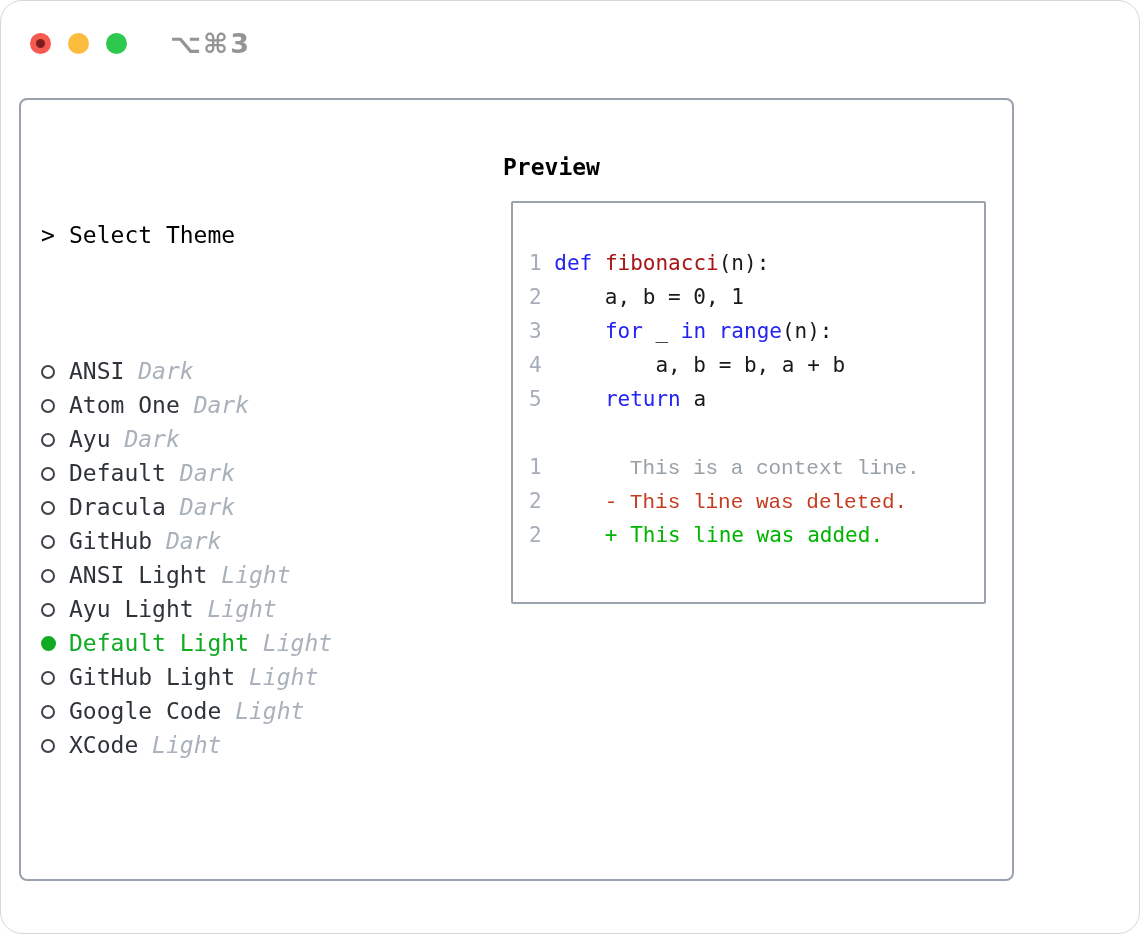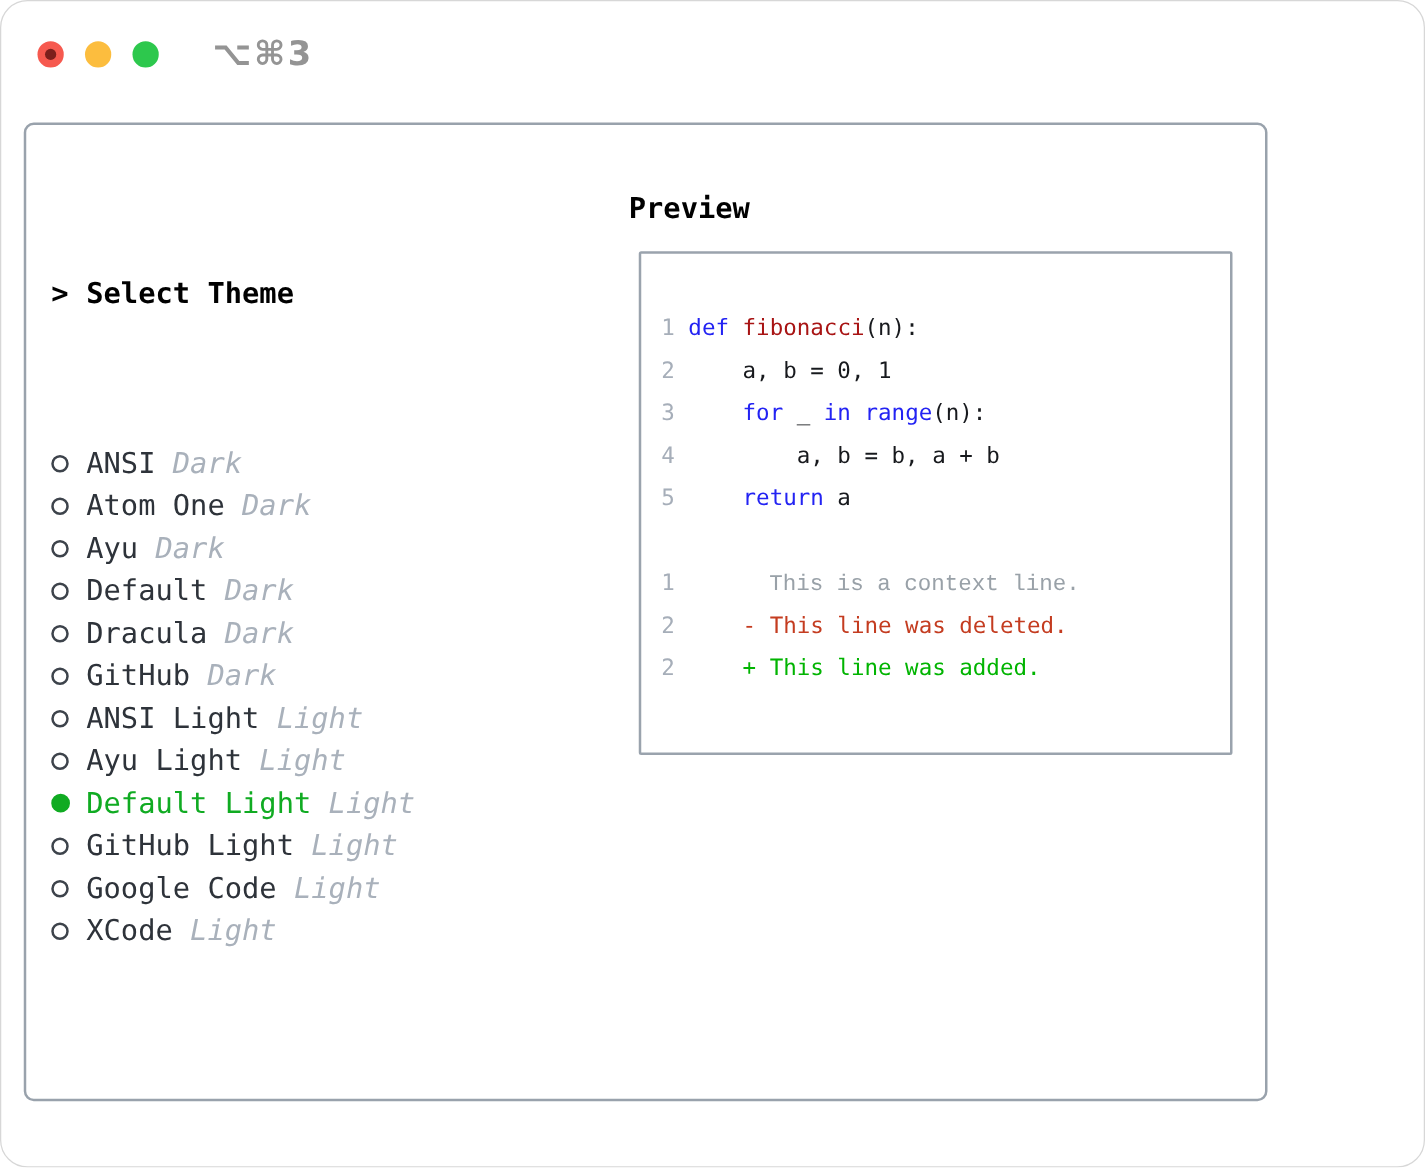--- a/index.html
+++ b/index.html
@@ -28,39 +28,39 @@
     position:absolute; left:18px; top:97px; width:995px; height:783px;
     box-sizing:border-box; border:2px solid var(--panel_border); border-radius:8px;
     padding:50px 0 0 20px; display:flex; background:#fff;
   }
   .left{width:462px; font-size:23px; line-height:34px; white-space:pre;}
   .row{height:34px;}
   .pre2{display:inline-block; width:28px; vertical-align:top;}
   .radio{display:inline-block; width:14px; height:14px; box-sizing:border-box;
     border:2px solid var(--ring); border-radius:50%; margin-top:9px;}
   .radio.on{border-color:var(--selection_green); background:var(--selection_green); width:15px; height:15px;}
-  .header{font-weight:bold; color:#000;}
+  .header{font-weight:normal; color:#000;}
   .name{color:var(--theme_name);}
   .suffix{color:var(--muted);font-style:italic;}
   .row.selected .name{color:var(--selection_green);}
   .spacer{height:34px;}
   .right{flex:1; font-size:22px; line-height:34px;}
   .preview-title{height:34px; font-size:23px; font-weight:bold; color:#000; line-height:34px;}
   .preview-box{
     margin-top:17px; margin-left:8px; width:475px; height:403px; box-sizing:border-box;
     border:2px solid var(--box_border); border-radius:2px;
-    padding:43px 0 12px 16px; white-space:pre; font-size:18px; line-height:34px; background:#fff;
+    padding:43px 0 12px 16px; white-space:pre; font-size:21px; line-height:34px; background:#fff;
   }
   .code-line{height:34px;}
   .ln{color:var(--line_number);}
   .s-plain{color:var(--code_plain);}
   .s-keyword{color:var(--keyword_blue);}
   .s-function{color:var(--function_red);}
   .s-context{color:var(--context_gray);font-family:Liberation Mono, monospace;}
-  .s-deleted{color:var(--deleted_red);}
+  .s-deleted{color:var(--deleted_red);font-family:Liberation Mono, monospace;}
   .s-added{color:var(--added_green);}
 </style>
 </head>
 <body>
 
 <div class="window">
   <div class="titlebar">
     <span class="dot red"></span>
     <span class="dot yellow"></span>
     <span class="dot green"></span>

